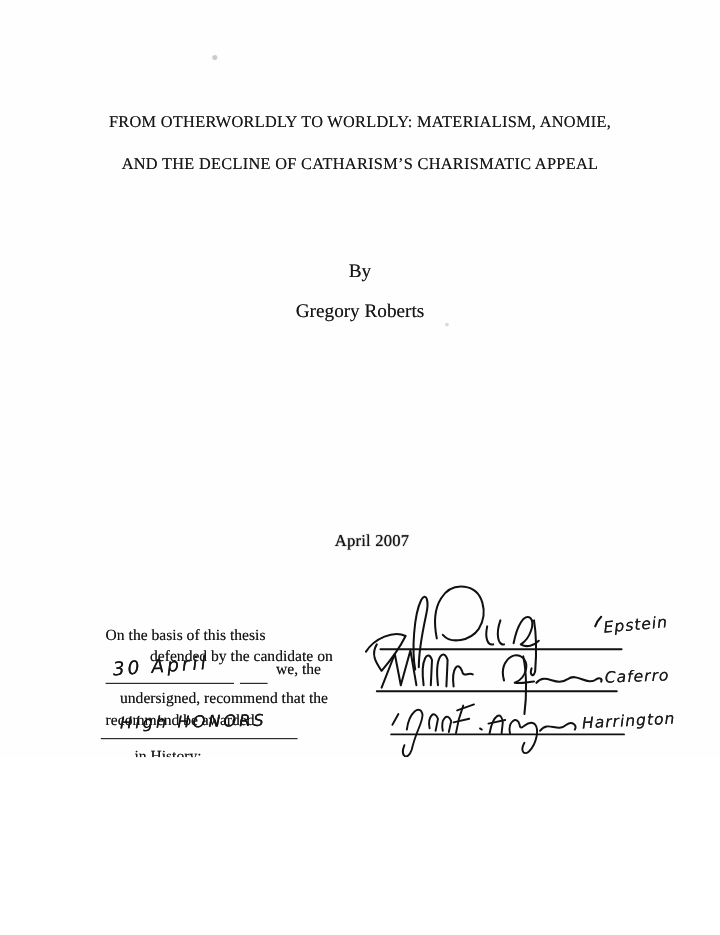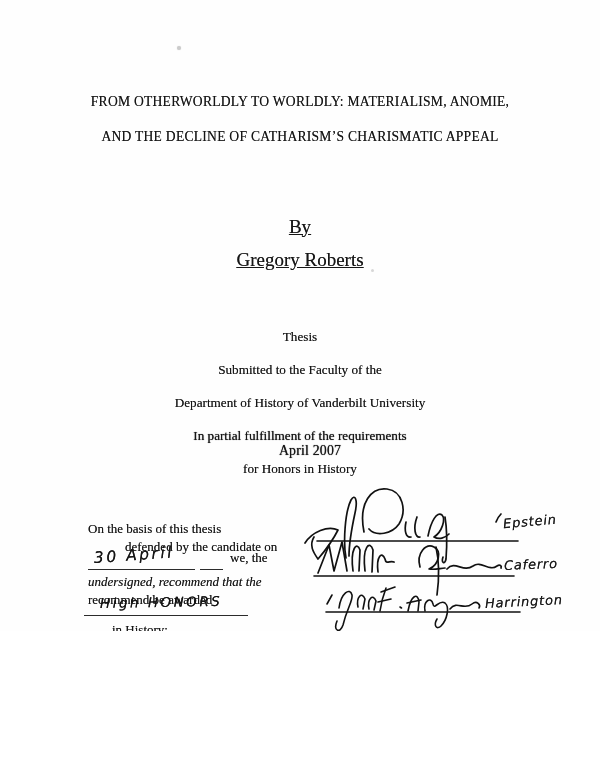--- a/index.html
+++ b/index.html
@@ -4,32 +4,32 @@
 <style>
   html,body { margin:0; padding:0; background:#ffffff; }
   .page {
     position:relative; width:600px; height:631px; background:#fefefe;
     font-family:"Liberation Serif","DejaVu Serif",serif; color:#161616;
     overflow:hidden;
     text-shadow:0 0 0.3px rgba(20,20,20,0.65);
   }
   .centered { position:absolute; left:0; width:100%; text-align:center; white-space:pre-line; }
   .title-block { top:76px; font-size:13.6px; line-height:17.4px; letter-spacing:0.25px; }
-  .byline-block { top:202px; font-size:19px; line-height:16.6px;text-decoration:underline; }
+  .byline-block { top:202px; font-size:16px; line-height:16.6px; }
   .submission-block { top:313px; font-size:13.2px; line-height:16.4px; }
   .submission-block .emph { text-shadow:0 0 0.8px rgba(10,10,10,0.9); }
   .date-block { top:443px; font-size:13.8px; letter-spacing:0.2px;
                 text-shadow:0 0 0.9px rgba(10,10,10,0.9); transform:translateX(10px); }
 
   .certification { position:absolute; left:88px; top:516px; width:230px; height:150px; font-size:13px; }
   .cert-text { position:absolute; white-space:nowrap; }
   .ct1 { left:0; top:5px;text-align:right; }
   .ct2 { left:0; top:22.5px;margin-left:37px; }
   .ct-we { left:142px; top:34px; }
-  .ct3 { left:0; top:58px;font-style:italic; }
+  .ct3 { left:12px; top:58px; }
   .ct4 { left:0; top:75.5px; }
   .ct5 { left:0; top:106px;margin-left:24px; }
   .blank { position:absolute; border-bottom:1.6px solid #2b2b2b; height:10px; }
   .blank-date-main { left:0; top:43px; width:107px; }
   .blank-date-short { left:112px; top:43px; width:23px; }
   .blank-award { left:-4px; top:89px; width:164px; }
 
   .handwriting {
     font-family:"DejaVu Sans",sans-serif; font-style:italic; color:#141414;
     white-space:nowrap; text-shadow:0 0 0.5px rgba(0,0,0,0.8);
@@ -63,27 +63,20 @@
   <div class="centered title-block">
     <div>FROM OTHERWORLDLY TO WORLDLY: MATERIALISM, ANOMIE,</div>
     <div>AND THE DECLINE OF CATHARISM’S CHARISMATIC APPEAL</div>
   </div>
 
   <div class="centered byline-block">
     <div>By</div>
     <div>Gregory Roberts</div>
   </div>
 
-  <div class="centered submission-block">
-    <div>Thesis</div>
-    <div>Submitted to the Faculty of the</div>
-    <div>Department of History of Vanderbilt University</div>
-    <div class="emph">In partial fulfillment of the requirements</div>
-    <div>for Honors in History</div>
-  </div>
 
   <div class="centered date-block">April 2007</div>
 
   <div class="certification">
     <div class="cert-text ct1">On the basis of this thesis</div>
     <div class="cert-text ct2">defended by the candidate on</div>
     <div class="blank blank-date-main"></div>
     <div class="blank blank-date-short"></div>
     <div class="handwriting hw-date">30 April</div>
     <div class="cert-text ct-we">we, the</div>

